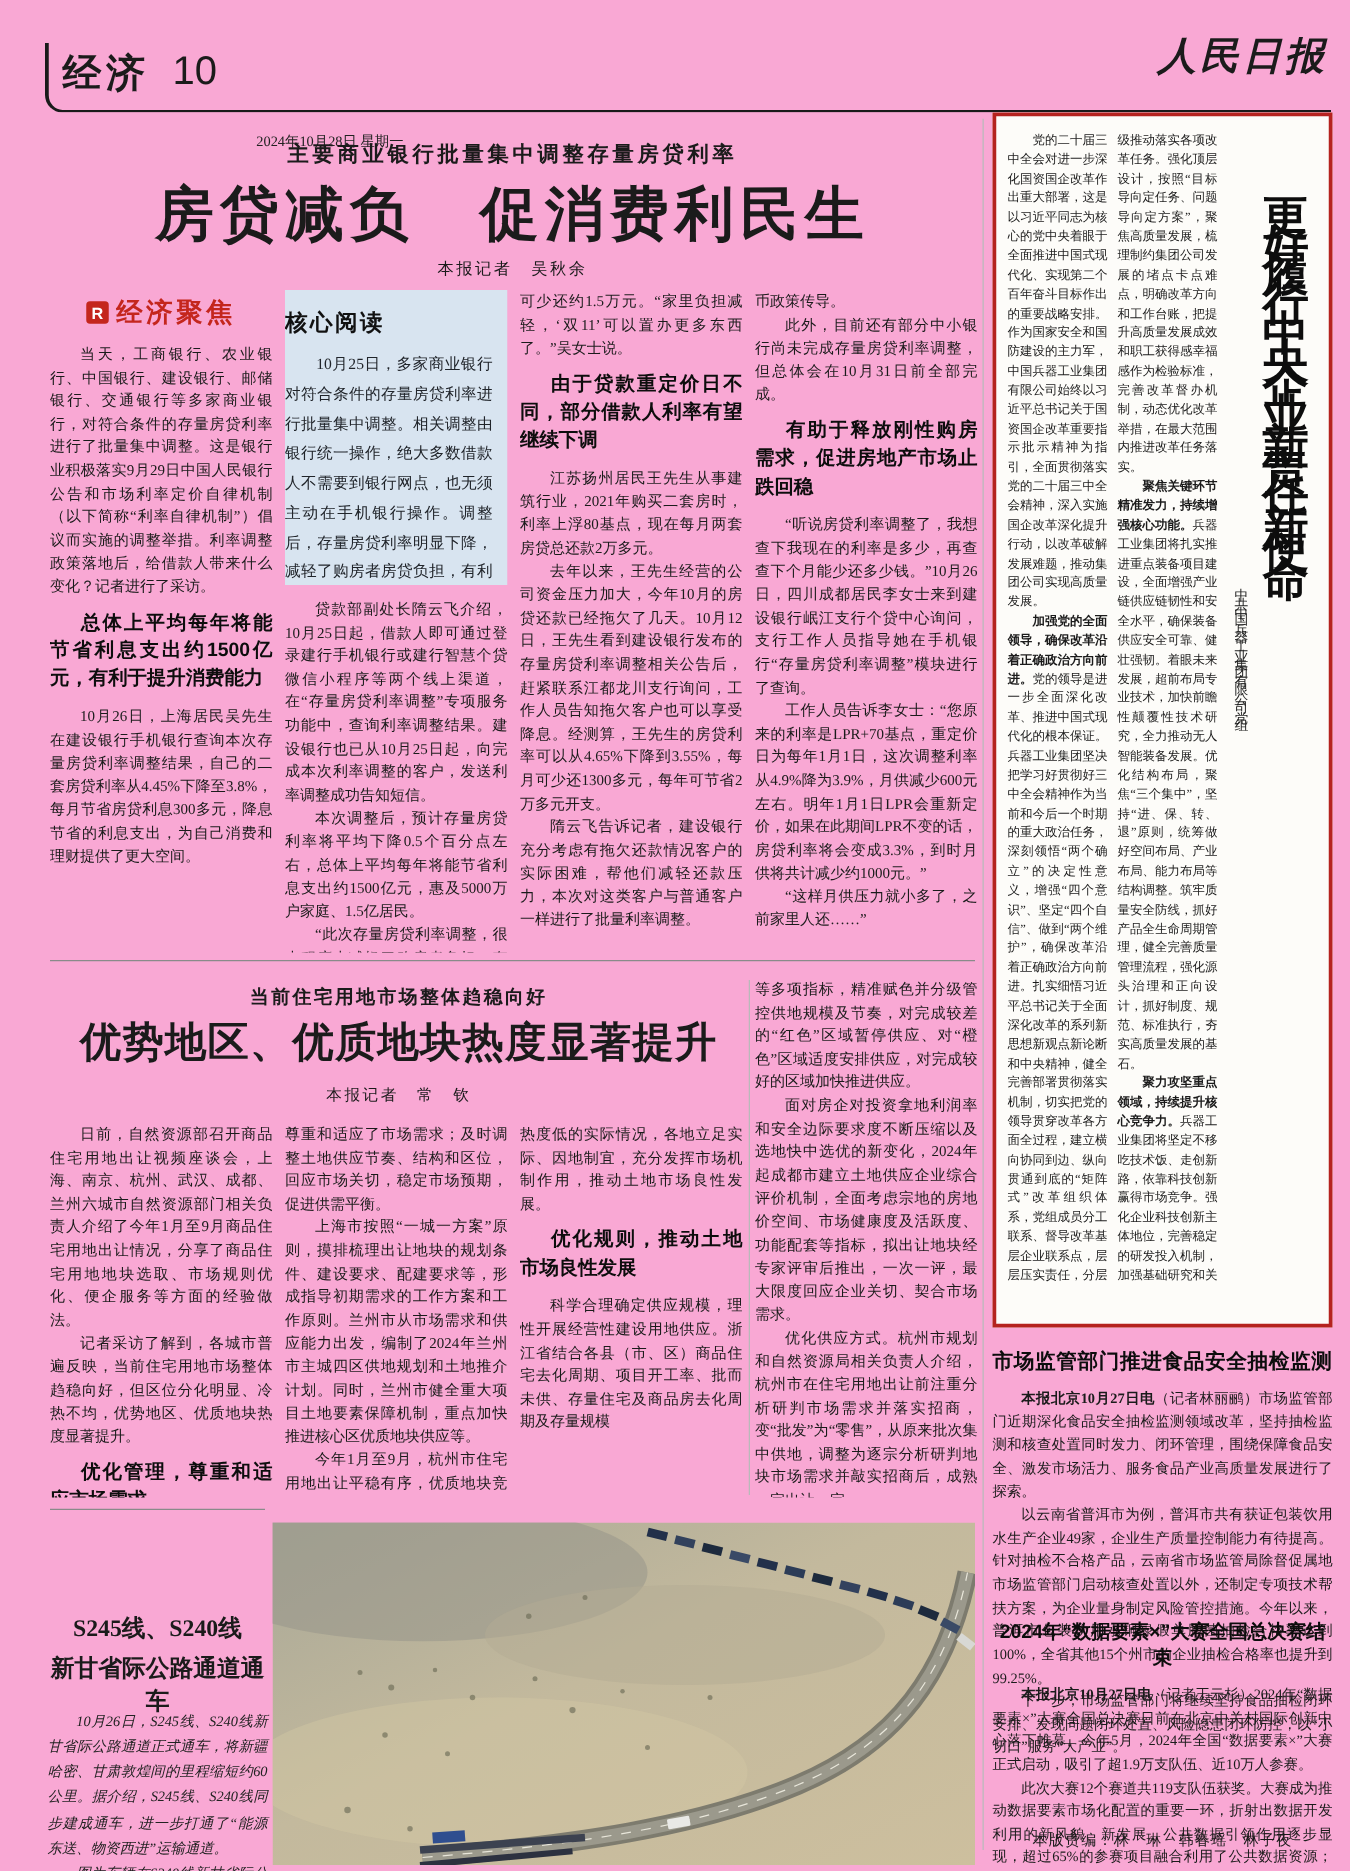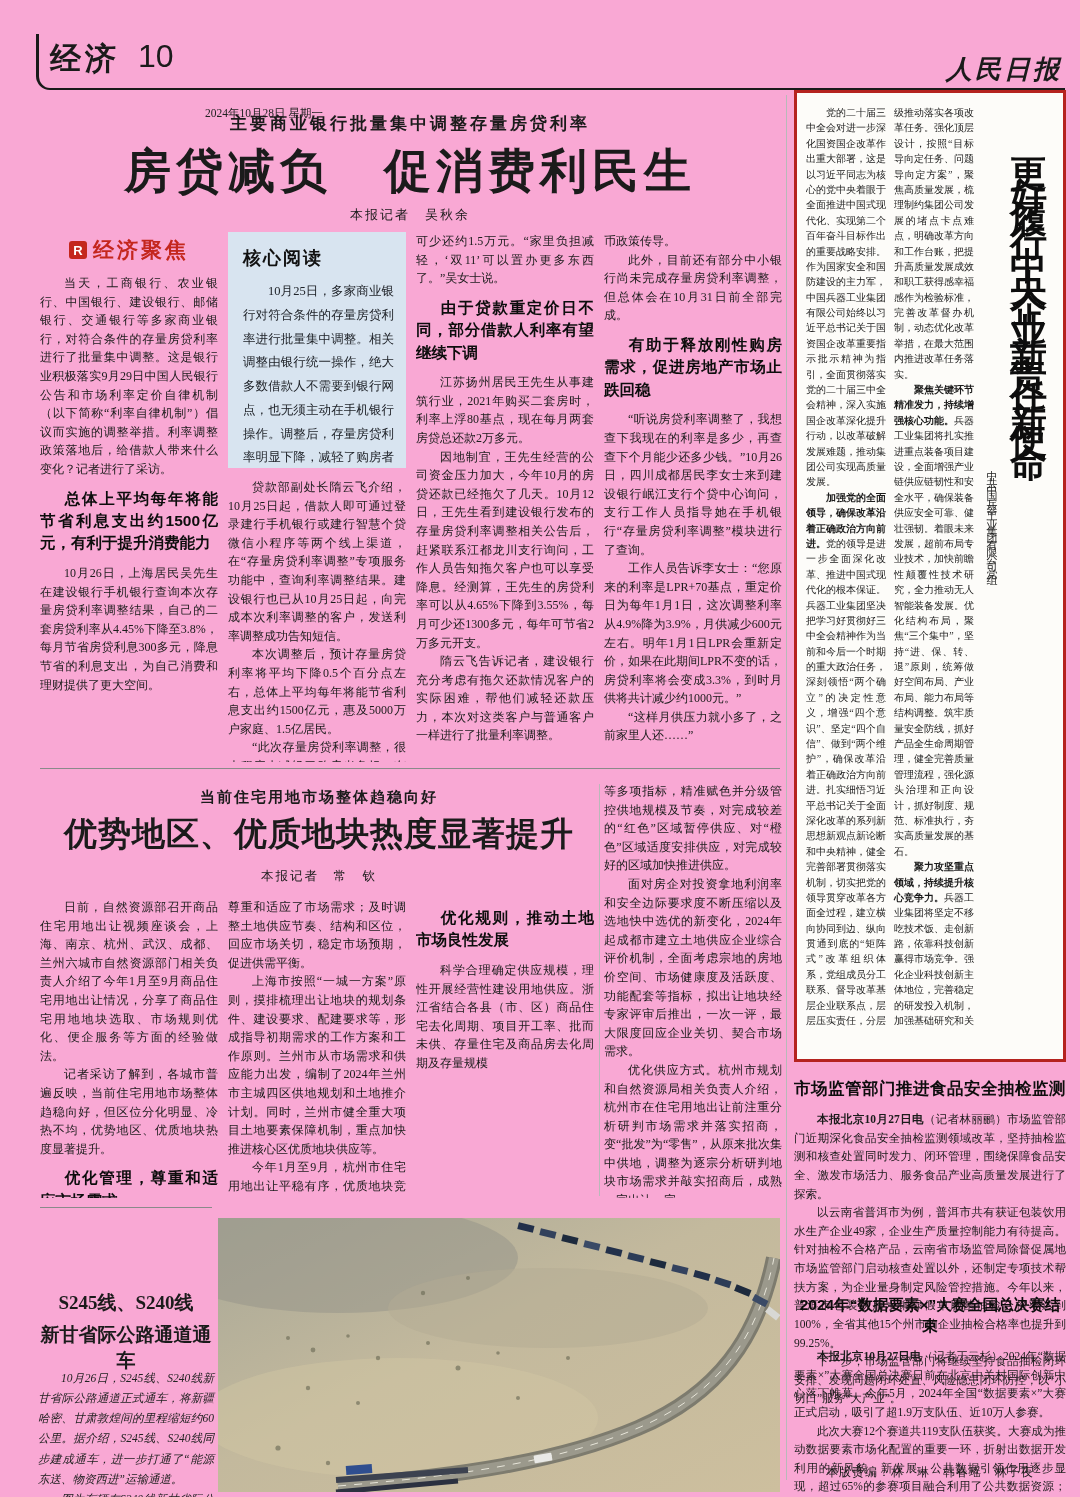--- a/index.html
+++ b/index.html
@@ -7,22 +7,22 @@
         font-family:"Liberation Serif",serif;color:#1b1b1b;}
   
   .hdr-frame{position:absolute;left:36px;top:34px;width:1026px;height:54px;
              border-left:3px solid #1a1a1a;border-bottom:2px solid #1a1a1a;
              border-bottom-left-radius:14px;}
   .hdr-section{position:absolute;left:50px;top:38px;font-family:"Liberation Sans",sans-serif;
                font-weight:700;font-size:31px;letter-spacing:4px;}
   .hdr-pagenum{position:absolute;left:138px;top:38px;font-family:"Liberation Sans",sans-serif;
                font-size:32px;font-weight:400;}
   .hdr-date{position:absolute;left:205px;top:62px;font-size:11.5px;color:#222;margin-top:44px;}
-  .hdr-masthead{position:absolute;right:18px;top:52px;font-family:"Liberation Serif",serif;
-                font-weight:700;font-style:italic;font-size:26px;letter-spacing:3px;}
+  .hdr-masthead{position:absolute;right:18px;top:24px;font-family:"Liberation Serif",serif;
+                font-weight:700;font-style:italic;font-size:31px;letter-spacing:3px;}
   
   .col{position:absolute;width:178px;overflow:hidden;text-align:justify;}
   .col p{margin:0;text-indent:2em;font-size:12px;line-height:1.55;color:#1b1b1b;}
   .col p.noindent{text-indent:0;}
   .sub{font-family:Liberation Sans, sans-serif;font-weight:700;font-size:15.5px;
        line-height:1.45;margin:9px 0;text-indent:1.6em;color:#0d0d0d;text-align:justify;}
   
   .main-kicker{position:absolute;left:40px;top:112px;width:740px;text-align:center;
                font-weight:700;font-size:17px;letter-spacing:3px;}
   .main-headline{position:absolute;left:40px;top:140px;width:740px;text-align:center;
@@ -31,21 +31,21 @@
   .main-byline{position:absolute;left:40px;top:206px;width:740px;text-align:center;
                font-size:13px;letter-spacing:2px;}
   
   .badge-row{display:flex;align-items:center;justify-content:center;gap:6px;margin:4px 0 10px 0;}
   .badge-logo{width:18px;height:18px;background:#c4261d;color:#fff;font-family:"Liberation Sans",sans-serif;
               font-weight:700;font-size:13px;display:flex;align-items:center;justify-content:center;
               border-radius:3px;}
   .badge-label{color:#c4261d;font-family:"Liberation Sans",sans-serif;font-weight:700;
                font-size:21px;letter-spacing:3px;}
   
-  .corebox{background:#d8e4f0;padding:14px 12px 10px 15px;margin-bottom:10px;height:212px;overflow:hidden;}
+  .corebox{background:#d8e4f0;padding:14px 12px 10px 0;margin-bottom:10px;height:212px;overflow:hidden;}
   .corebox h3{margin:0 0 10px 0;font-family:"Liberation Sans",sans-serif;font-size:18px;
               letter-spacing:2px;color:#111;}
   .corebox p{margin:0;text-indent:2em;font-size:12.5px;line-height:1.9;color:#20242a;text-align:justify;}
   
   .rule-h{position:absolute;background:#8a8a8a;height:1px;}
   .rule-v{position:absolute;background:#b9b9b9;width:1px;}
   
   .mid-kicker{position:absolute;left:40px;top:788px;width:558px;text-align:center;
               font-weight:700;font-size:15px;letter-spacing:2px;}
   .mid-headline{position:absolute;left:24px;top:812px;width:590px;text-align:center;
@@ -114,21 +114,21 @@
     <p>贷款部副处长隋云飞介绍，10月25日起，借款人即可通过登录建行手机银行或建行智慧个贷微信小程序等两个线上渠道，在“存量房贷利率调整”专项服务功能中，查询利率调整结果。建设银行也已从10月25日起，向完成本次利率调整的客户，发送利率调整成功告知短信。</p>
     <p>本次调整后，预计存量房贷利率将平均下降0.5个百分点左右，总体上平均每年将能节省利息支出约1500亿元，惠及5000万户家庭、1.5亿居民。</p>
     <p>“此次存量房贷利率调整，很大程度上减轻了购房者负担，有利于提升消费能力。”招联首席研究员董希淼分析，普通购房者还款压力减轻带来可支配收入增加，可用于满足更广泛的消费需求，提振消费信心；对个体工商户来说，贷款成本的降低还能为经营提供更加充裕的现金流。</p>
 
   </div>
 
   <div class="col" style="left:416px;top:232px;height:530px;">
     <p class="noindent">可少还约1.5万元。“家里负担减轻，‘双11’可以置办更多东西了。”吴女士说。</p>
     <div class="sub">由于贷款重定价日不同，部分借款人利率有望继续下调</div>
     <p>江苏扬州居民王先生从事建筑行业，2021年购买二套房时，利率上浮80基点，现在每月两套房贷总还款2万多元。</p>
-    <p>因地制宜，王先生经营的公司资金压力加大，今年10月的房贷还款已经拖欠了几天。10月12日，王先生看到建设银行发布的存量房贷利率调整相关公告后，赶紧联系江都龙川支行询问，工作人员告知拖欠客户也可以享受降息。经测算，王先生的房贷利率可以从4.65%下降到3.55%，每月可少还1300多元，每年可节省2万多元开支。</p>
+    <p>去年以来，王先生经营的公司资金压力加大，今年10月的房贷还款已经拖欠了几天。10月12日，王先生看到建设银行发布的存量房贷利率调整相关公告后，赶紧联系江都龙川支行询问，工作人员告知拖欠客户也可以享受降息。经测算，王先生的房贷利率可以从4.65%下降到3.55%，每月可少还1300多元，每年可节省2万多元开支。</p>
     <p>隋云飞告诉记者，建设银行充分考虑有拖欠还款情况客户的实际困难，帮他们减轻还款压力，本次对这类客户与普通客户一样进行了批量利率调整。</p>
   </div>
 
   <div class="col" style="left:604px;top:232px;height:530px;">
     <p class="noindent">币政策传导。</p>
     <p>此外，目前还有部分中小银行尚未完成存量房贷利率调整，但总体会在10月31日前全部完成。</p>
     <div class="sub">有助于释放刚性购房需求，促进房地产市场止跌回稳</div>
     <p>“听说房贷利率调整了，我想查下我现在的利率是多少，再查查下个月能少还多少钱。”10月26日，四川成都居民李女士来到建设银行岷江支行个贷中心询问，支行工作人员指导她在手机银行“存量房贷利率调整”模块进行了查询。</p>
     <p>工作人员告诉李女士：“您原来的利率是LPR+70基点，重定价日为每年1月1日，这次调整利率从4.9%降为3.9%，月供减少600元左右。明年1月1日LPR会重新定价，如果在此期间LPR不变的话，房贷利率将会变成3.3%，到时月供将共计减少约1000元。”</p>
     <p>“这样月供压力就小多了，之前家里人还……”</p>
@@ -149,20 +149,21 @@
 
   </div>
 
   <div class="col" style="left:228px;top:898px;height:300px;">
     <p class="noindent">尊重和适应了市场需求；及时调整土地供应节奏、结构和区位，回应市场关切，稳定市场预期，促进供需平衡。</p>
     <p>上海市按照“一城一方案”原则，摸排梳理出让地块的规划条件、建设要求、配建要求等，形成指导初期需求的工作方案和工作原则。兰州市从市场需求和供应能力出发，编制了2024年兰州市主城四区供地规划和土地推介计划。同时，兰州市健全重大项目土地要素保障机制，重点加快推进核心区优质地块供应等。</p>
     <p>今年1月至9月，杭州市住宅用地出让平稳有序，优质地块竞争热度明显回升，平均溢价率约4.2%左右。</p>
   </div>
 
   <div class="col" style="left:416px;top:898px;height:300px;">
+    <p class="noindent">热度低的实际情况，各地立足实际、因地制宜，充分发挥市场机制作用，推动土地市场良性发展。</p>
     <div class="sub">优化规则，推动土地市场良性发展</div>
     <p>科学合理确定供应规模，理性开展经营性建设用地供应。浙江省结合各县（市、区）商品住宅去化周期、项目开工率、批而未供、存量住宅及商品房去化周期及存量规模</p>
   </div>
 
   <div class="col" style="left:604px;top:782px;height:416px;">
     <p class="noindent">等多项指标，精准赋色并分级管控供地规模及节奏，对完成较差的“红色”区域暂停供应、对“橙色”区域适度安排供应，对完成较好的区域加快推进供应。</p>
     <p>面对房企对投资拿地利润率和安全边际要求度不断压缩以及选地快中选优的新变化，2024年起成都市建立土地供应企业综合评价机制，全面考虑宗地的房地价空间、市场健康度及活跃度、功能配套等指标，拟出让地块经专家评审后推出，一次一评，最大限度回应企业关切、契合市场需求。</p>
     <p>优化供应方式。杭州市规划和自然资源局相关负责人介绍，杭州市在住宅用地出让前注重分析研判市场需求并落实招商，变“批发”为“零售”，从原来批次集中供地，调整为逐宗分析研判地块市场需求并敲实招商后，成熟一宗出让一宗。</p>
 
   </div>

